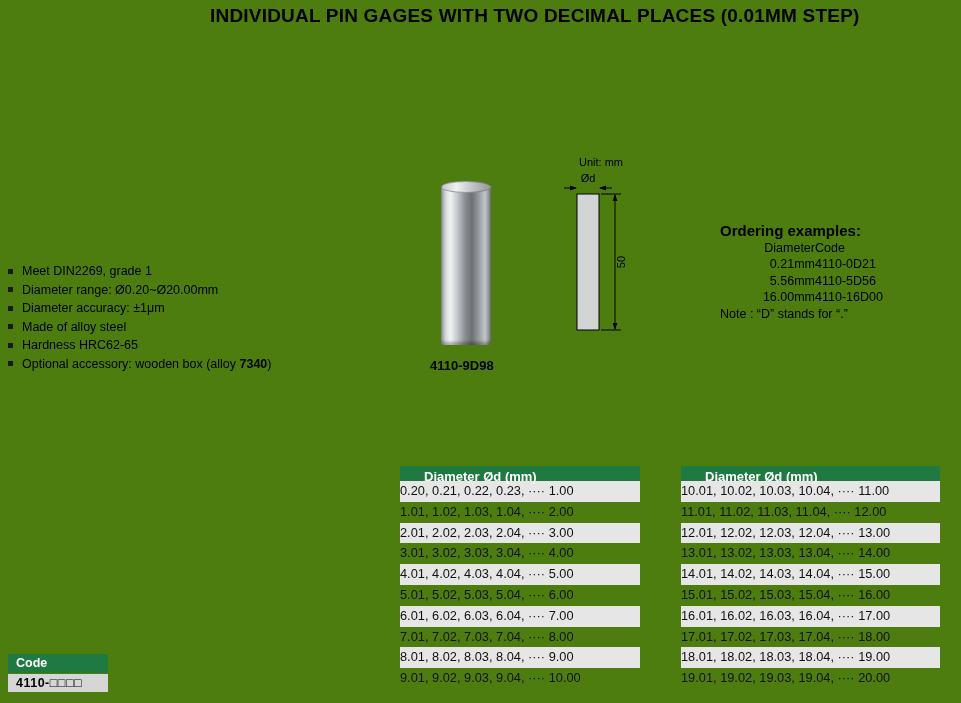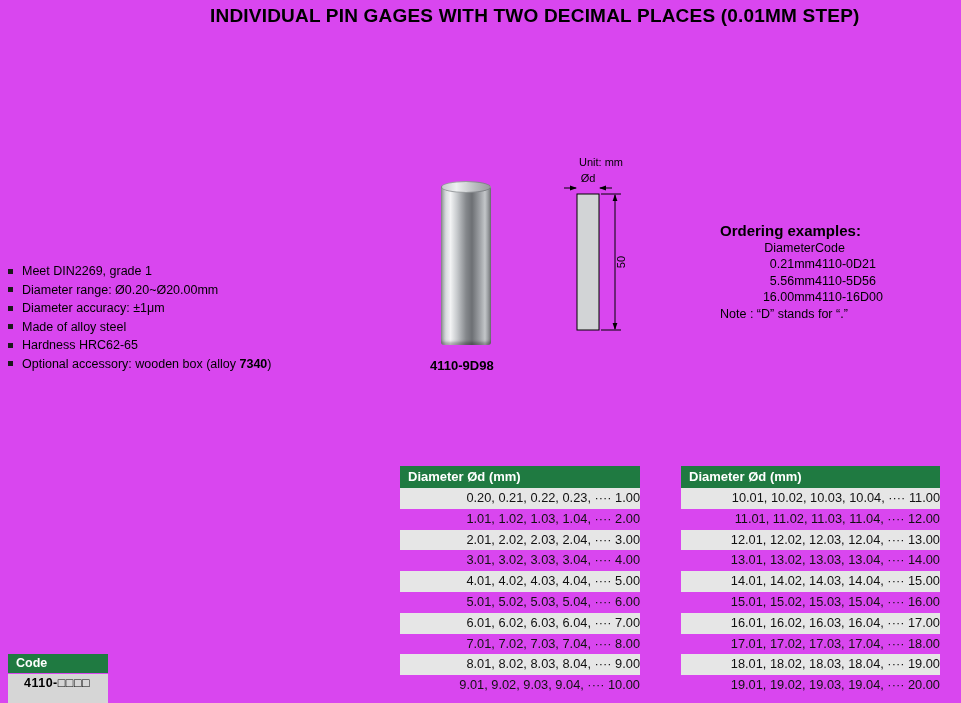--- a/index.html
+++ b/index.html
@@ -1,18 +1,18 @@
 <!DOCTYPE html>
 <html style="--green: #1f7a41; --row-alt: #e6e6e6;"><head>
 <meta charset="utf-8">
 <style>
   * { margin:0; padding:0; box-sizing:border-box; }
   html,body { background:#ffffff; }
   body { font-family:"Liberation Sans", sans-serif; color:#000; }
-  .page { position:relative; width:961px; height:703px; background:#d946ef; overflow:hidden; }
+  .page { position:relative; width:961px; height:703px; background:#4d7c0f; overflow:hidden; }
 
   .title { position:absolute; left:210px; top:5px; font-size:19px; font-weight:bold; white-space:nowrap; letter-spacing:0.2px; }
 
   
   .features { position:absolute; left:8px; top:262px; font-size:12.5px; }
   .feature { display:flex; align-items:center; height:18.5px; white-space:nowrap; }
   .bullet-sq { width:5px; height:5px; background:#1a1a1a; margin-right:9px; flex:none; }
   .bold { font-weight:bold; }
 
   
@@ -32,28 +32,28 @@
 
   
   .ordering { position:absolute; left:720px; top:223px; font-size:12.5px; line-height:16.5px; }
   .ordering-title { font-weight:bold; font-size:15px; }
   .ord-row { display:flex;text-align:right; }
   .ord-dia { width:95px; flex:none; }
 
   
   .code-box { position:absolute; left:8px; top:654px; width:100px; font-size:12.5px; }
   .code-header { background:var(--green,#1f7a41); color:#fff; font-weight:bold; height:19px; line-height:19px; padding-left:8px; }
-  .code-value { background:#d6d6d6; font-weight:bold; height:30px; line-height:18px; padding-left:16px; margin-top:1px; letter-spacing:0.5px; }
+  .code-value { background:#d6d6d6; font-weight:bold; height:18px; line-height:18px; padding-left:8px; margin-top:1px; letter-spacing:0.5px; }
 
   
   .dtable { position:absolute; top:466px; }
   .dtable.t-left { left:400px; width:240px; }
   .dtable.t-right { left:681px; width:259px; }
-  .dtable-header { background:var(--green,#1f7a41); color:#fff; font-weight:bold; font-size:13px; height:22px; line-height:21px; padding-left:8px; }
-  .dtable-row { height:20.8px; line-height:20.8px; text-align:right; font-size:12.8px; color:#111; white-space:nowrap; }
+  .dtable-header { background:var(--green,#1f7a41); color:#fff; font-weight:bold; font-size:13px; height:15px; line-height:21px; padding-left:24px; }
+  .dtable-row { height:20.8px; line-height:20.8px; text-align:left; font-size:12.8px; color:#111; white-space:nowrap; }
   .rows > .dtable-row:nth-child(odd) { background:var(--row-alt,#e6e6e6); }
 </style>
 </head>
 <body>
 
 <div class="page">
 
   <div class="title">INDIVIDUAL PIN GAGES WITH TWO DECIMAL PLACES (0.01MM STEP)</div>
 
   <div class="features">

